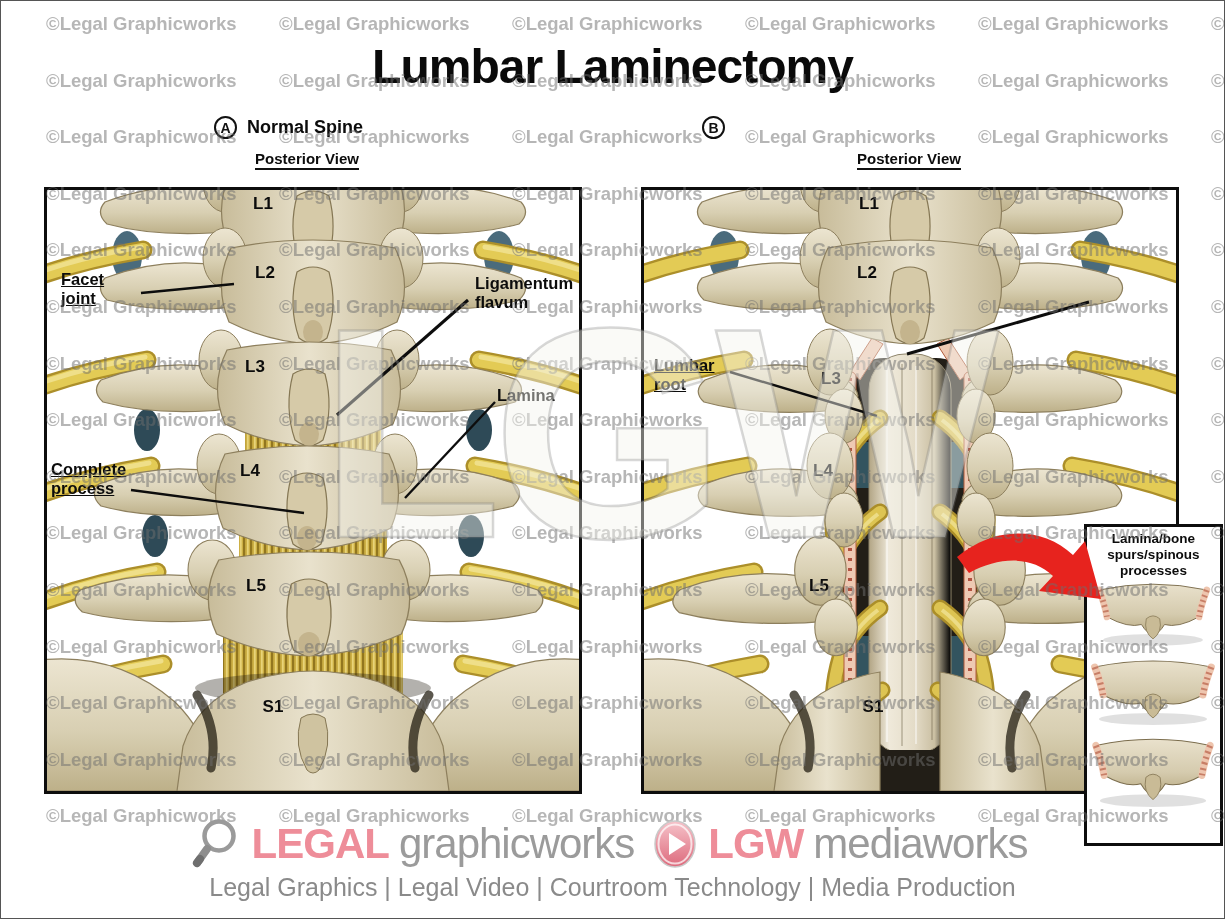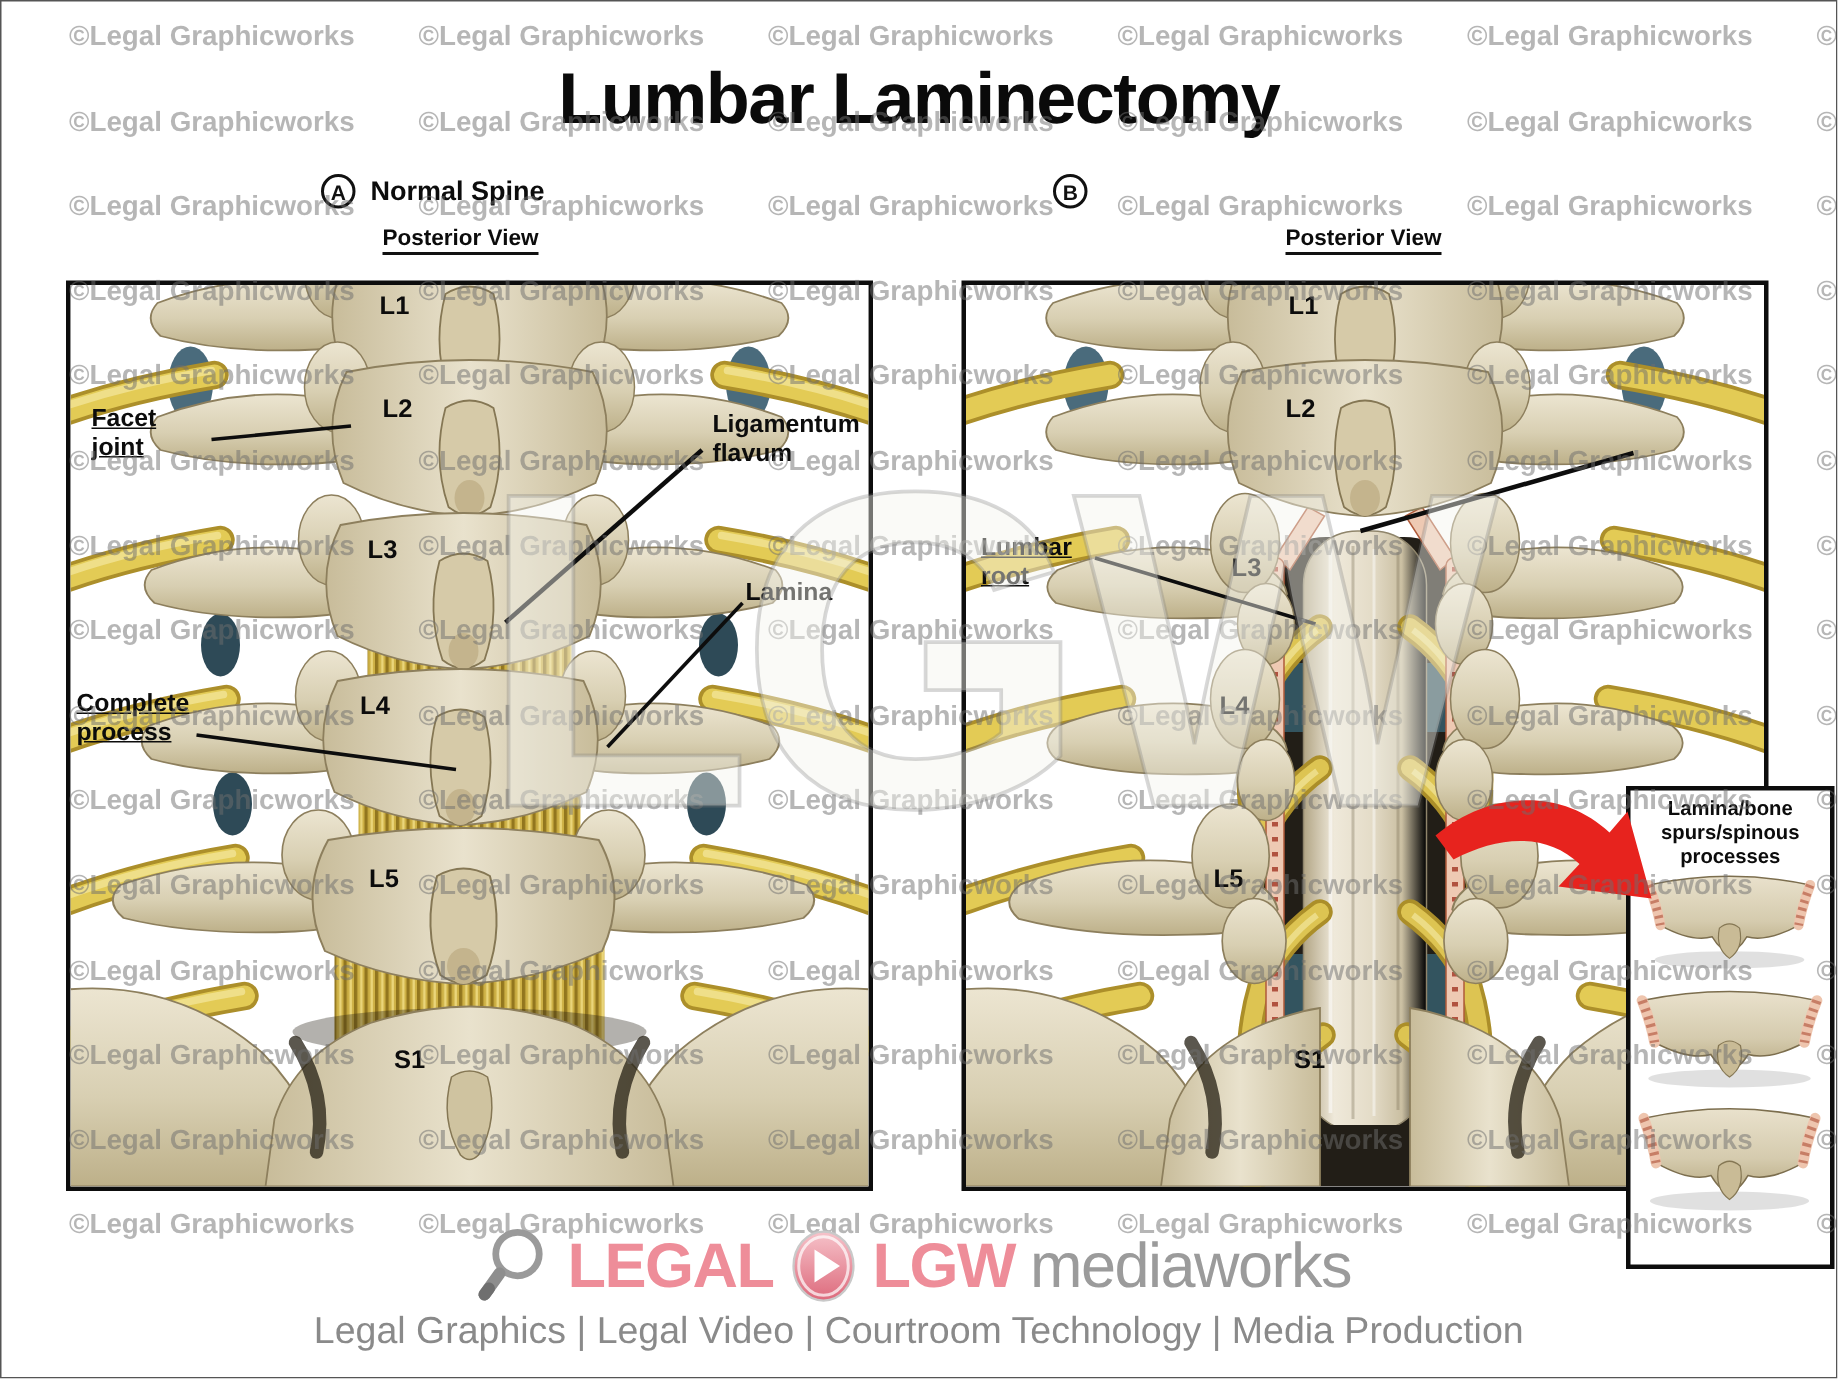--- a/index.html
+++ b/index.html
@@ -384,20 +384,21 @@
     </div>
   <div class="center-mark">LGW</div>
 
   <div class="brand-row">
     <svg width="52" height="56" viewBox="0 0 52 56">
       <circle cx="29" cy="20" r="14.5" fill="#ffffff" stroke="#9a9a9a" stroke-width="4.5"></circle>
       <line x1="17" y1="33" x2="7" y2="47" stroke="#8e8e8e" stroke-width="8" stroke-linecap="round"></line>
       <line x1="10" y1="43" x2="7" y2="47" stroke="#6f6f6f" stroke-width="8" stroke-linecap="round"></line>
     </svg>
     <span class="b-accent">LEGAL</span>
+    <span class="b-rest">graphicworks</span>
     <svg width="46" height="50" viewBox="0 0 46 50">
       <defs>
         <linearGradient id="pg" x1="0" y1="0" x2="0" y2="1">
           <stop offset="0" stop-color="#f6c3ca"></stop>
             <stop offset="1" stop-color="#dd6a7c"></stop>
         </linearGradient>
       </defs>
       <ellipse cx="23" cy="25" rx="20" ry="23" fill="url(#pg)" stroke="#c9c9c9" stroke-width="1.5"></ellipse>
       <ellipse cx="23" cy="25" rx="16.5" ry="19.5" fill="none" stroke="rgba(255,255,255,0.7)" stroke-width="2"></ellipse>
       <path d="M17 14 L34 25 L17 36 Z" fill="#ffffff"></path>

